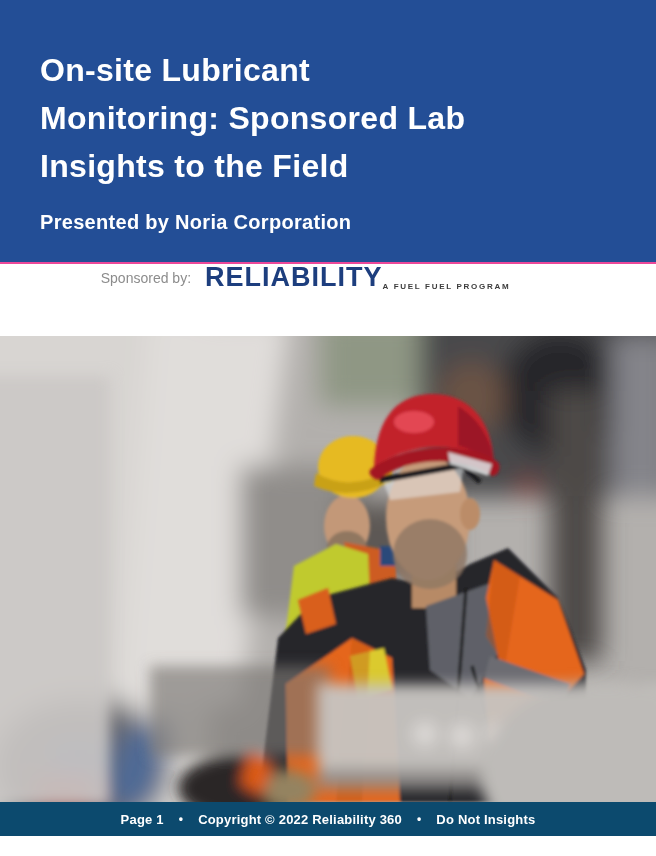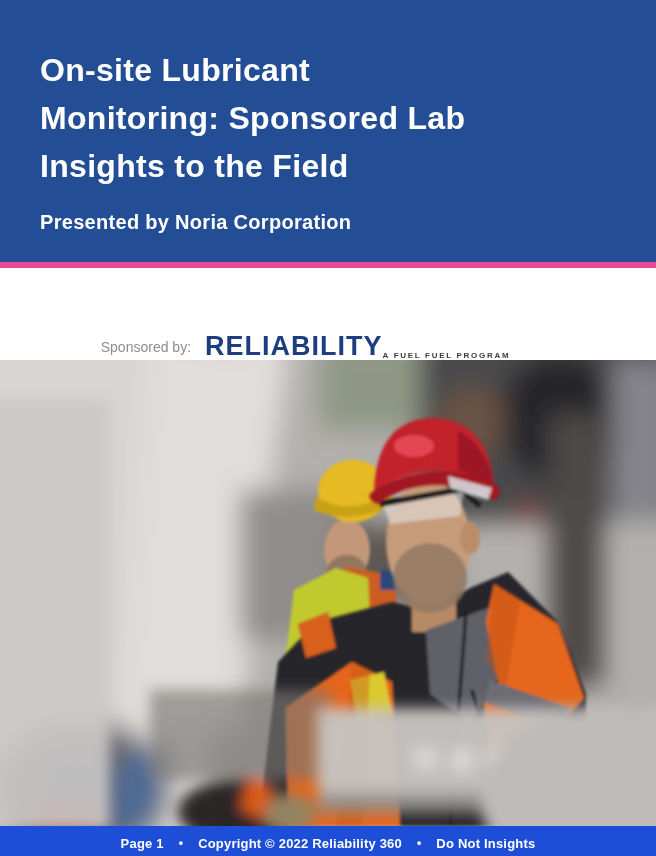--- a/index.html
+++ b/index.html
@@ -8,41 +8,41 @@
     font-family: "Liberation Sans", sans-serif;
     background: #ffffff;
     overflow: hidden;
   }
   .page { width: 656px; height: 856px; display: flex; flex-direction: column; }
 
   
   .hero {
     height: 262px;
     background: #234e96;
-    border-bottom: 6px solid #ec4899;
+    border-bottom: 2px solid #ec4899;
     box-sizing: content-box;
     padding: 0;
     flex: none;
   }
   .hero-inner { padding: 46px 34px 0 40px; }
   .hero-title {
     margin: 0; color: #ffffff;
     font-size: 32px; line-height: 48px; font-weight: bold;
     letter-spacing: 0.3px;
   }
   .hero-title span { display: block; }
   .hero-subtitle {
     margin-top: 21px; color: #ffffff;
     font-size: 20px; font-weight: bold; letter-spacing: 0.3px;
   }
 
   
   .sponsor-bar {
-    height: 92px; background: #ffffff;
-    display: flex; align-items: flex-end; justify-content: center;
+    height: 72px; background: #ffffff;
+    display: flex; align-items: flex-start; justify-content: center;
     flex: none;
   }
   .sponsor-group { display: flex; align-items: center; margin-right: 44px; }
   .sponsor-label { color: #8c8c8c; font-size: 14px; margin-right: 14px; white-space: nowrap; }
   .brand-block { display: flex; flex-direction: row; align-items: flex-end; }
   .brand-name {
     color: #1d3e7e; font-size: 27px; font-weight: bold;
     letter-spacing: 1px; line-height: 1;
   }
   .brand-tagline {
@@ -50,21 +50,21 @@
     color: #3c3c3c; margin-top: 2px; margin-right: 1px; white-space: nowrap;
   }
   .gear-wrap { margin-left: 3px; position: relative; top: 2px; }
 
   
   .photo-wrap { height: 466px; flex: none; overflow: hidden; background: #b3b0ad; }
   .photo-wrap svg { display: block; }
 
   
   .footer {
-    height: 34px; background: #1d4ed8; flex: none;
+    height: 34px; background: #0c4a6e; flex: none;
     display: flex; align-items: center; justify-content: center;
     color: #ffffff; font-size: 13px; font-weight: bold; letter-spacing: 0.2px;
   }
   .footer span { white-space: nowrap; }
   .footer .sep { margin: 0 15px; font-size: 12px; }
 </style>
 </head>
 <body>
 
 <div class="page">

